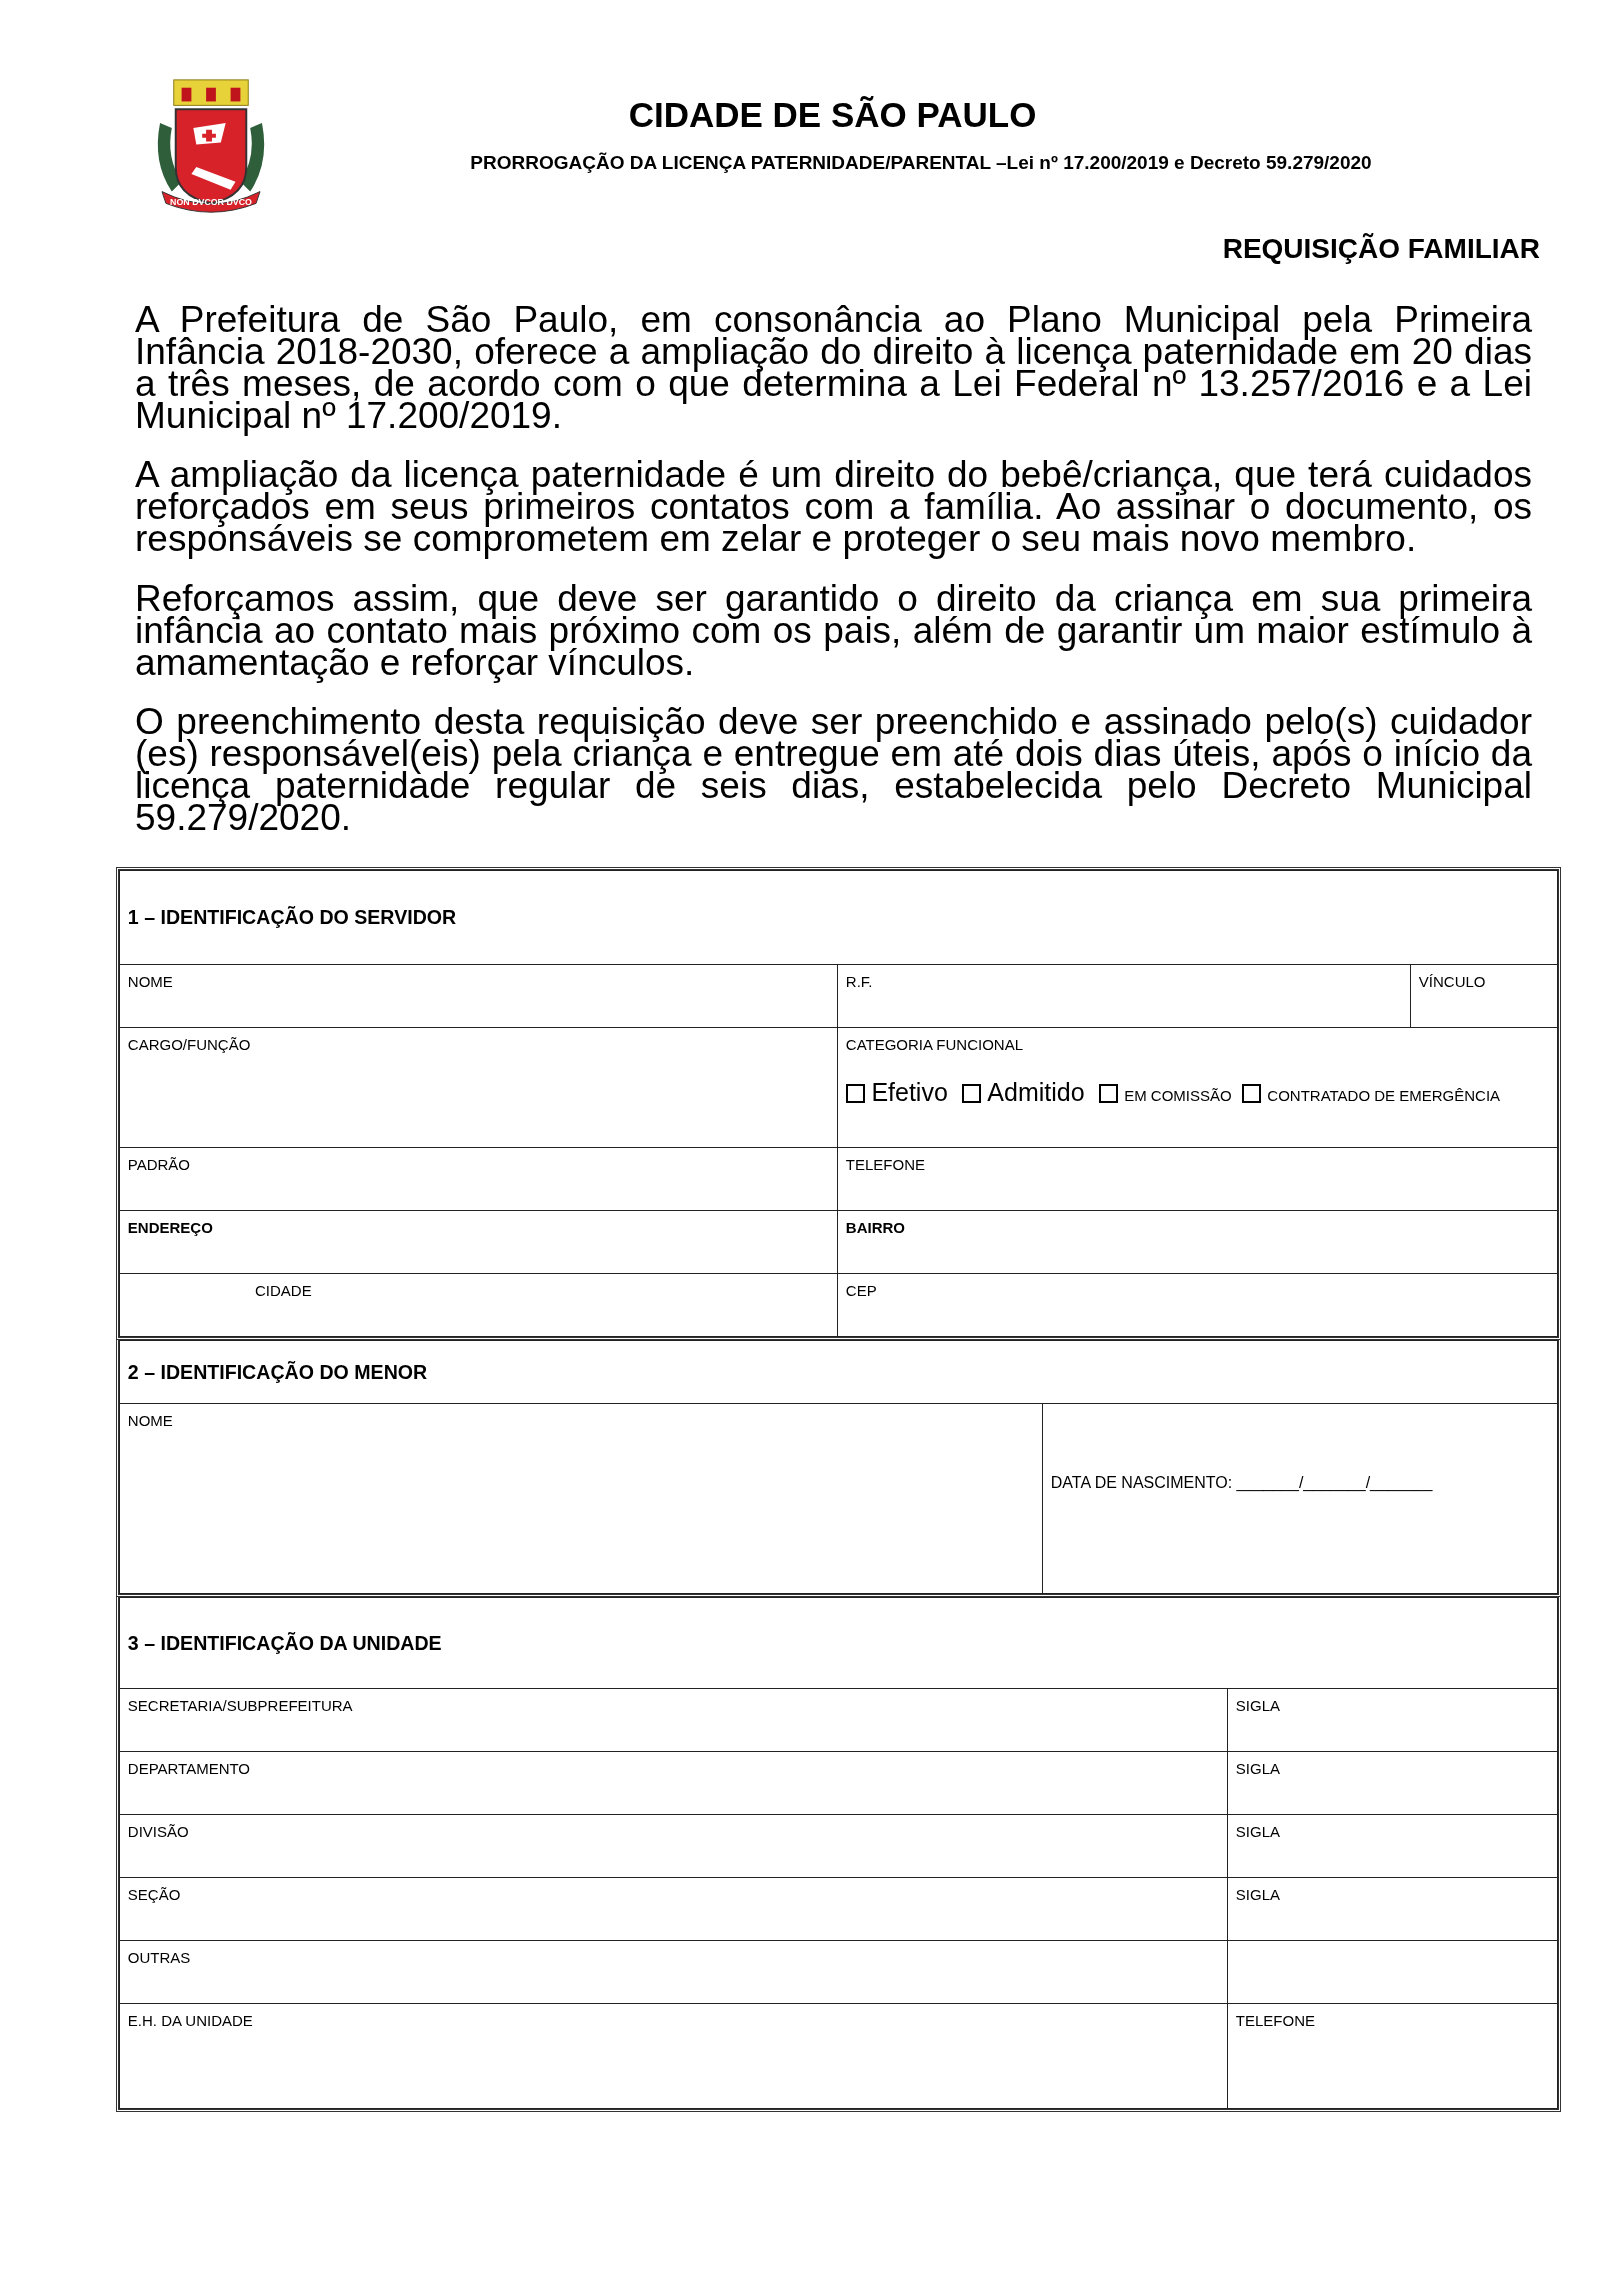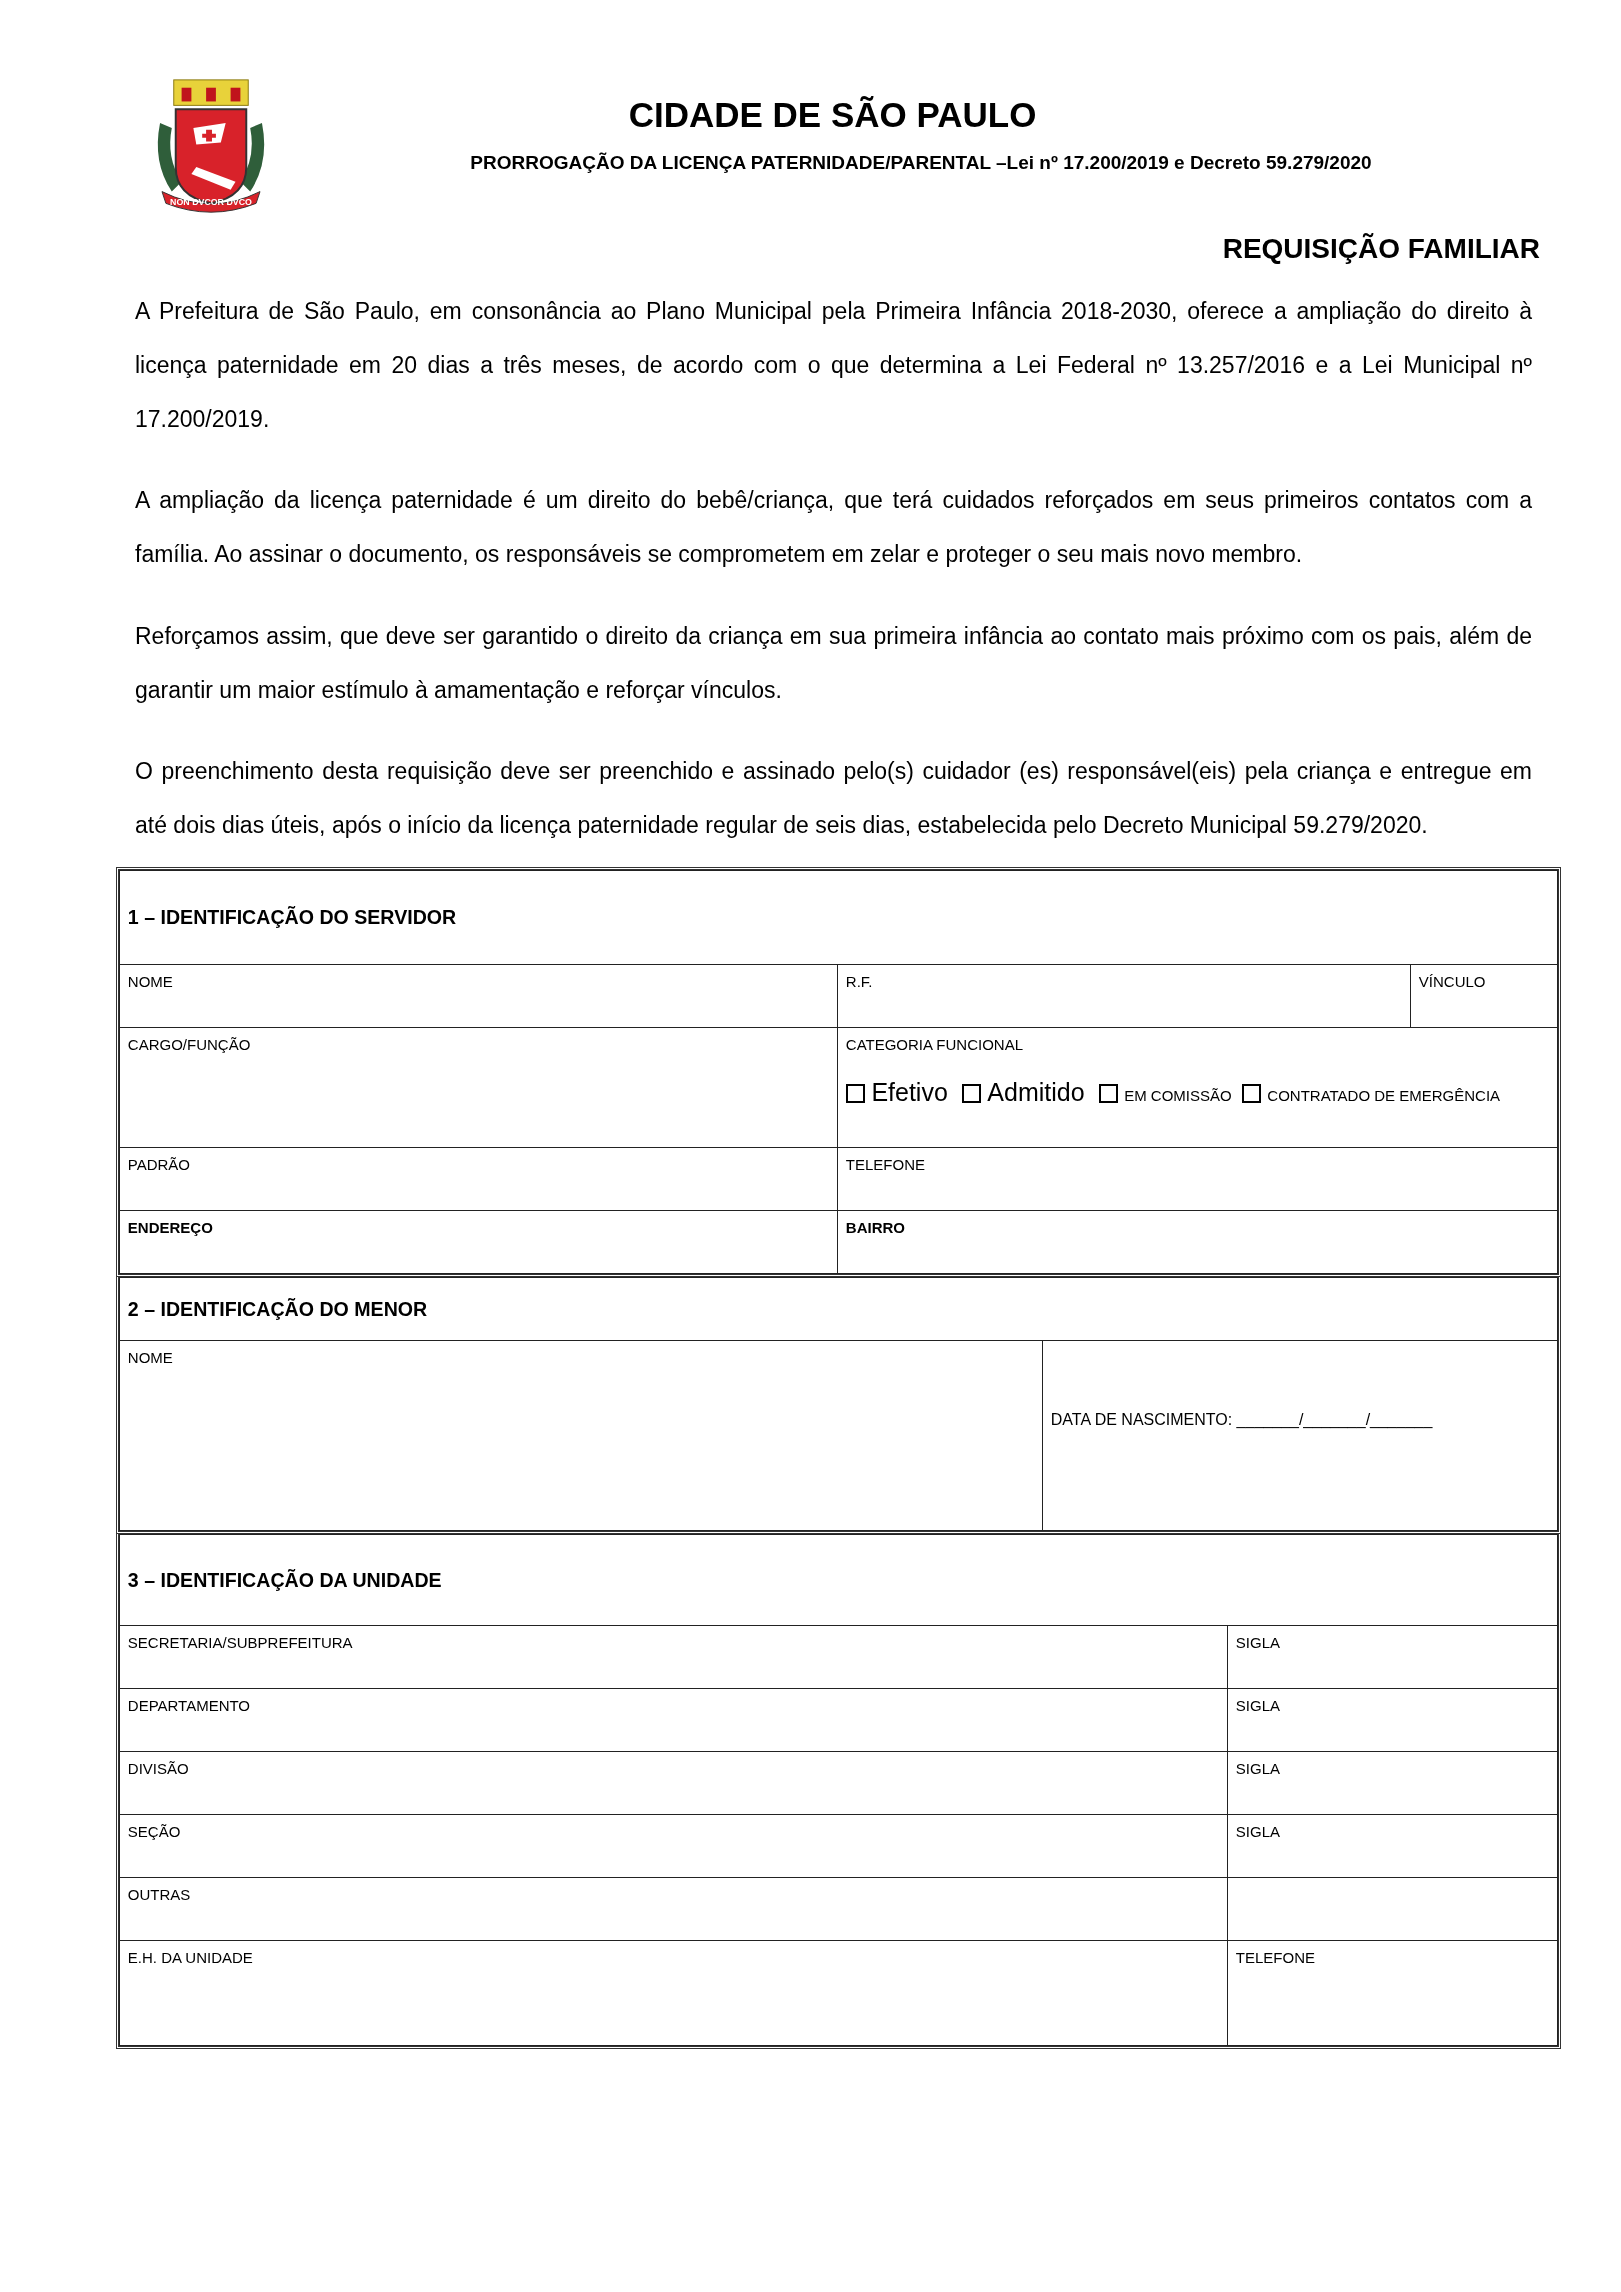--- a/index.html
+++ b/index.html
@@ -1,21 +1,21 @@
 <!DOCTYPE html>
 <html><head>
 <meta charset="utf-8">
 <style>
   html, body { margin:0; padding:0; background:#fff; }
   body { width:1621px; height:2293px; position:relative; font-family:"Liberation Sans", sans-serif; color:#000; }
   .logo { position:absolute; left:152px; top:74px; width:118px; height:147px; }
   .city { position:absolute; left:372px; width:921px; top:95px; text-align:center; font-size:35px; font-weight:bold; }
   .subtitle { position:absolute; left:372px; width:1098px; top:152px; text-align:center; font-size:19px; font-weight:bold; }
   .req { position:absolute; left:119px; width:1421px; top:233px; text-align:right; font-size:28px; font-weight:bold; }
-  .body-text { position:absolute; left:135px; width:1397px; top:284px; font-size:23px; line-height:54px; text-align:justify; }
+  .body-text { position:absolute; left:135px; width:1397px; top:304px; font-size:37px; line-height:32px; text-align:justify; }
   .body-text p { margin:0 0 27.4px 0; }
   .form { position:absolute; left:116px; top:867px; width:1439px; }
   .block { border:3.9px double #333; border-collapse:collapse; width:100%; }
   table { border-collapse:collapse; width:100%; table-layout:fixed; }
   td { border:1.5px solid #222; vertical-align:top; padding:7.8px 7.8px; font-size:15px; }
   .sec-head td { font-size:19.6px; font-weight:bold; vertical-align:middle;margin-top:36px; }
   .bold { font-weight:bold; }
   .cb { display:inline-block; width:15.7px; height:15.7px; border:2px solid #000; vertical-align:-2px; margin-right:5.9px; }
   .big { font-size:25px; }
   .small { font-size:15px; }
@@ -83,20 +83,24 @@
         </td>
       </tr>
       <tr style="height:63px">
         <td><span>PADRÃO</span></td>
         <td colspan="2"><span>TELEFONE</span></td>
       </tr>
       <tr style="height:63px">
         <td class="bold"><span>ENDEREÇO</span></td>
         <td colspan="2" class="bold"><span>BAIRRO</span></td>
       </tr>
+      <tr style="height:63px">
+        <td style="padding-left:135px"><span>CIDADE</span></td>
+        <td colspan="2"><span>CEP</span></td>
+      </tr>
     </tbody>
       </table>
   </div>
 
   <div class="block" style="border-top:none">
     <table>
       <colgroup>
           <col style="width:923px">
           <col>
         </colgroup>

